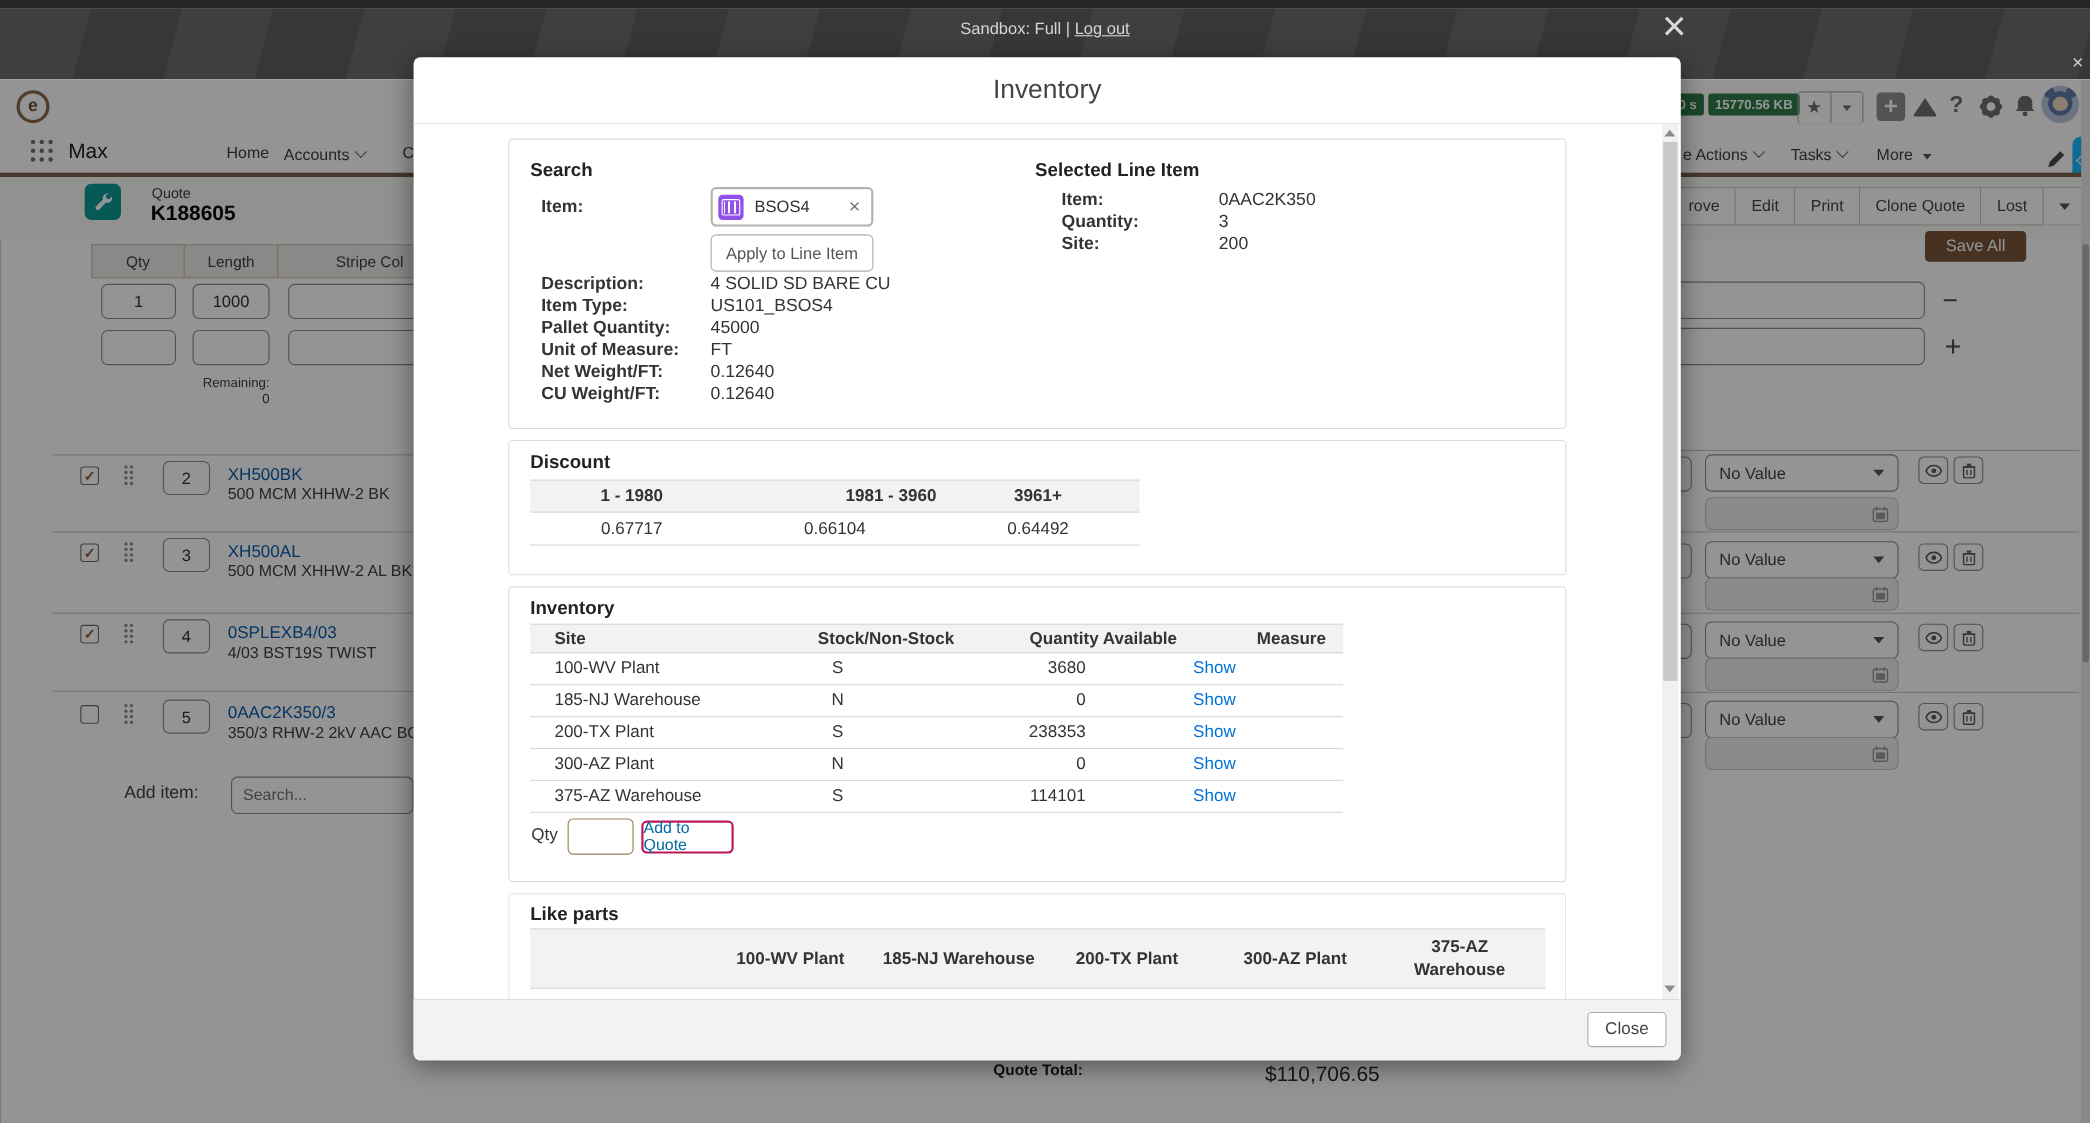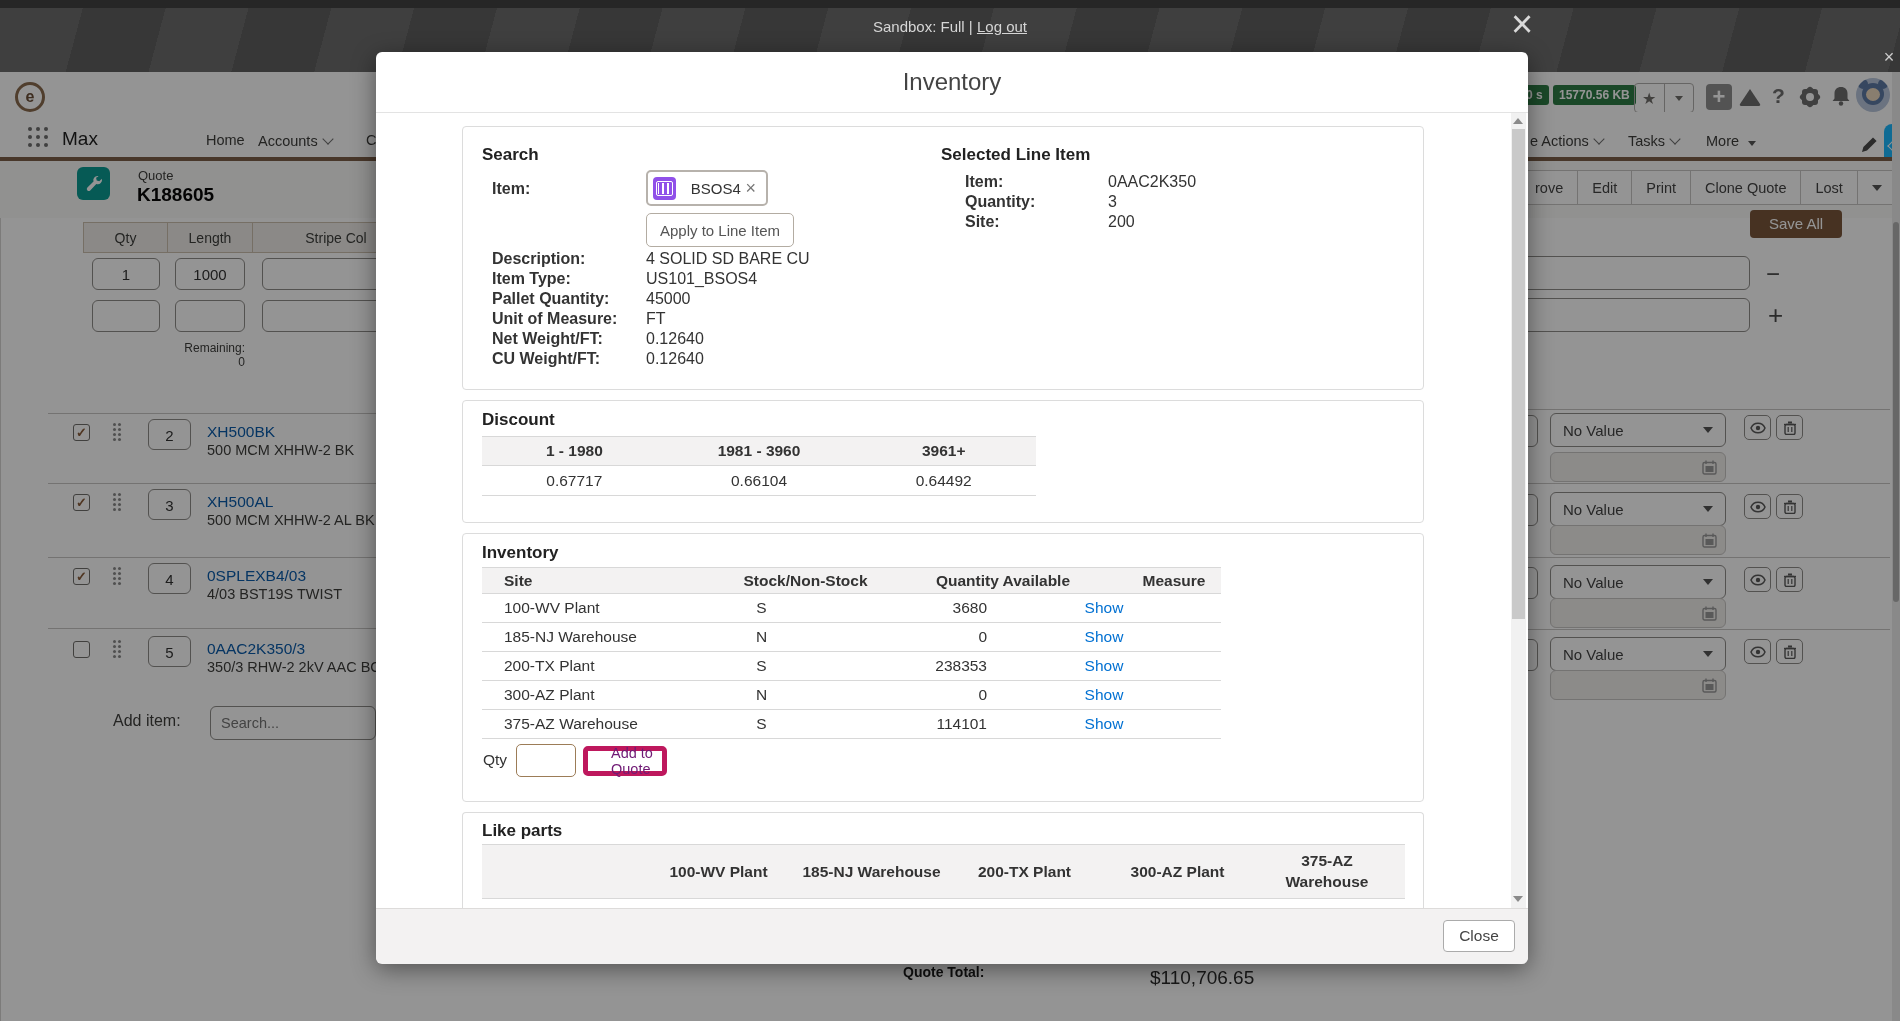--- a/index.html
+++ b/index.html
@@ -70,22 +70,22 @@
   .m-title{left:0;top:16px;width:1152px;text-align:center;font-size:24px;color:#444;}
   .m-divider{left:0;top:60px;width:1152px;height:1px;background:#e3e3e3;}
   .sect{border:1px solid #dcdcdc;border-radius:4px;background:#fff;box-sizing:border-box;}
   .sect-h{font-size:17px;font-weight:bold;color:#222;}
   .lbl{font-size:16px;font-weight:bold;color:#333;}
   .val{font-size:16px;color:#333;}
   .thead{background:#f3f2f2;border-top:1px solid #d8d8d8;border-bottom:1px solid #d8d8d8;box-sizing:border-box;
     display:flex;align-items:center;font-size:15.5px;font-weight:bold;color:#333;}
   .trow{border-bottom:1px solid #d8d8d8;box-sizing:border-box;display:flex;align-items:center;font-size:15.5px;color:#333;}
   .show-link{color:#0070d2;cursor:pointer;}
-  .tanbtn{border:5px solid #be185d;border-radius:5px;background:#fff;color:#701a75;font-size:14.5px;
-    display:flex;align-items:center;justify-content:center;box-sizing:border-box;padding-left:23px;}
+  .tanbtn{border:2px solid #be185d;border-radius:5px;background:#fff;color:#0369a1;font-size:14.5px;
+    display:flex;align-items:center;justify-content:center;box-sizing:border-box;}
   .graybtn{border:1px solid #b3aca2;border-radius:5px;background:#fff;color:#555;font-size:15px;
     display:flex;align-items:center;justify-content:center;box-sizing:border-box;}
   .lookup{border:2px solid #b7b2ac;border-radius:5px;background:#fff;display:flex;align-items:center;box-sizing:border-box;}
   .prod-icon{width:23px;height:23px;background:#9050e9;border-radius:4px;margin-left:5px;display:flex;align-items:center;justify-content:center;}
   .prod-glyph{width:13px;height:11px;border:1.5px solid #fff;border-radius:2px;
     background:repeating-linear-gradient(90deg,#fff 0 2px,transparent 2px 5px);background-clip:content-box;padding:1px;}
   .m-footer{left:0;top:856px;width:1152px;height:55px;background:#f3f2f2;border-top:1px solid #dddbda;border-radius:0 0 6px 6px;}
   .close-btn{left:1067px;top:868px;width:72px;height:32px;background:#fff;border:1px solid #ababab;border-radius:4px;
     font-size:15.5px;color:#444;text-align:center;line-height:30px;box-sizing:border-box;}
   .m-scroll{left:1135px;top:61px;width:15px;height:795px;background:#f1f1f1;}
@@ -357,21 +357,21 @@
   <div class="abs modal-close-x">×</div>
   <div class="abs banner-small-x">×</div>
 
   <div class="abs modal">
     <div class="abs m-title">Inventory</div>
     <div class="abs m-divider"></div>
 
     <div class="abs sect" style="left:86px;top:74px;width:962px;height:264px;"></div>
     <div class="abs sect-h" style="left:106px;top:93px;">Search</div>
     <div class="abs lbl" style="left:116px;top:128px;">Item:</div>
-    <div class="abs lookup" style="left:270px;top:118px;width:122px;height:36px;text-align:center;">
+    <div class="abs lookup" style="left:270px;top:118px;width:148px;height:36px;">
       <span class="prod-icon">
           <span class="prod-glyph"></span>
         </span>
       <span style="margin-left:10px;font-size:15px;color:#333;flex:1;">BSOS4</span>
       <span style="margin-right:10px;font-size:18px;color:#777;">×</span>
     </div>
     <div class="abs graybtn" style="left:270px;top:161px;width:148px;height:34px;">Apply to Line Item</div>
 
     <div class="abs lbl" style="left:116px;top:198px;">Description:</div>
     <div class="abs val" style="left:270px;top:198px;">4 SOLID SD BARE CU</div>
@@ -391,21 +391,21 @@
     <div class="abs val" style="left:732px;top:121px;">0AAC2K350</div>
     <div class="abs lbl" style="left:589px;top:141px;">Quantity:</div>
     <div class="abs val" style="left:732px;top:141px;">3</div>
     <div class="abs lbl" style="left:589px;top:161px;">Site:</div>
     <div class="abs val" style="left:732px;top:161px;">200</div>
 
     <div class="abs sect" style="left:86px;top:348px;width:962px;height:123px;"></div>
     <div class="abs sect-h" style="left:106px;top:358px;">Discount</div>
     <div class="abs thead" style="left:106px;top:384px;width:554px;height:30px;">
       <span style="flex:1;text-align:center;">1 - 1980</span>
-      <span style="flex:1;text-align:center;">1981 - 3960</span>
+      <span style="flex:1;text-align:right;">1981 - 3960</span>
       <span style="flex:1;text-align:center;">3961+</span>
     </div>
     <div class="abs trow" style="left:106px;top:414px;width:554px;height:30px;">
       <span style="flex:1;text-align:center;">0.67717</span>
       <span style="flex:1;text-align:center;">0.66104</span>
       <span style="flex:1;text-align:center;">0.64492</span>
     </div>
 
     <div class="abs sect" style="left:86px;top:481px;width:962px;height:269px;"></div>
     <div class="abs sect-h" style="left:106px;top:491px;">Inventory</div>

